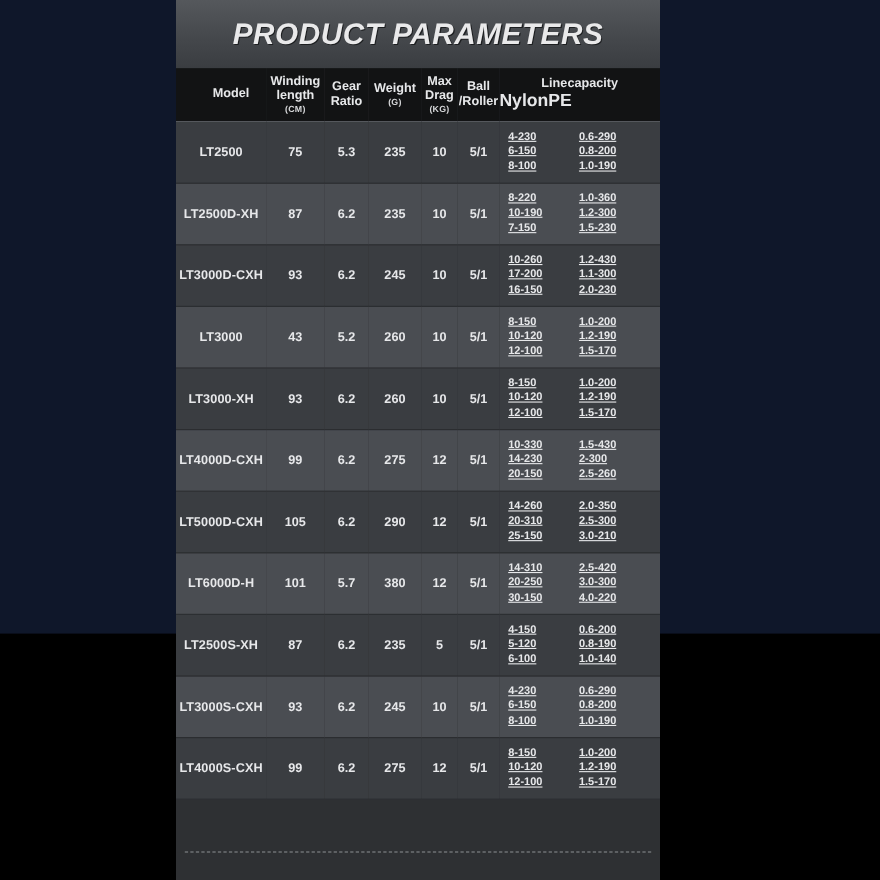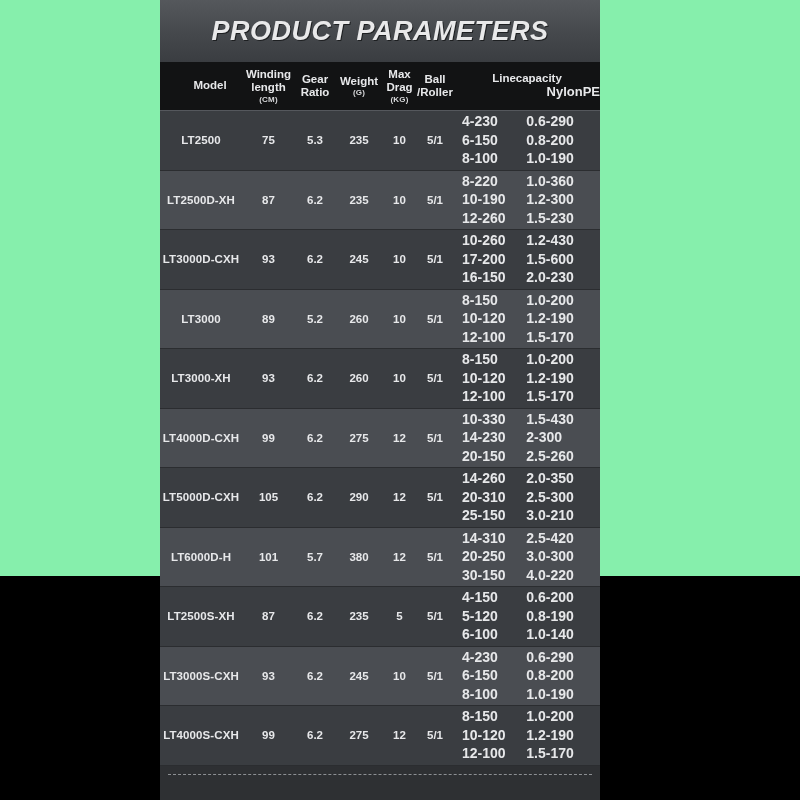--- a/index.html
+++ b/index.html
@@ -10,21 +10,21 @@
   body {
     width: 800px;
     height: 800px;
     overflow: hidden;
     font-family: "Liberation Sans", sans-serif;
   }
   .page {
     position: relative;
     width: 800px;
     height: 576px;
-    background: #86efac;
+    background: #0f172a;
   }
   
   .panel {
     position: absolute;
     left: 160px;
     top: 0;
     width: 440px;
     height: 800px;
     background: #2e3033;
   }
@@ -80,22 +80,22 @@
   }
   .th-model { text-align: left; padding-left: 18px !important; }
   .linecap-group {
     display: block;
     font-size: 11.5px;
     font-weight: bold;
     margin-bottom: 0;
   }
   .linecap-sub {
     display: flex;
-    justify-content: flex-end;
-    font-size: 13px;
+    justify-content: flex-start;
+    font-size: 16px;
     font-weight: bold;
   }
   tbody tr { height: 56px; }
   tbody tr.odd  td { background: #3a3d41; }
   tbody tr.even td { background: #4a4d52; }
   tbody td {
     border-top: 1px solid #55585d;
     border-bottom: 1px solid #2b2d30;
     font-weight: bold;
     font-size: 11.5px;
@@ -109,24 +109,25 @@
   }
   td.lines { padding: 0; }
   .lines-inner {
     display: flex;
     flex-direction: column;
     gap: 1px;
     padding: 2px 4px 2px 8px;
   }
   .lines-inner .lrow {
     display: flex;
-    justify-content: space-between;
-    font-size: 14px;
+    justify-content: flex-start;
+    font-size: 10px;
     font-weight: bold;
     line-height: 1.25;
+    text-decoration: underline;
   }
   .lines-inner .lrow .nylon { width: 48%; text-align: left; }
   .lines-inner .lrow .pe { width: 52%; text-align: left; }
   .dash-line {
     position: absolute;
     left: 168px;
     top: 774px;
     width: 424px;
     border-top: 1px dashed #8c8f93;
   }
@@ -227,53 +228,53 @@
             <div class="lines-inner">
               <div class="lrow">
                 <span class="nylon">8-220</span>
                 <span class="pe">1.0-360</span>
               </div>
               <div class="lrow">
                 <span class="nylon">10-190</span>
                 <span class="pe">1.2-300</span>
               </div>
               <div class="lrow">
-                <span class="nylon">12-260</span>
+                <span class="nylon">7-150</span>
                 <span class="pe">1.5-230</span>
               </div>
             </div>
           </td>
         </tr>
         <tr class="odd">
           <td class="model">LT3000D-CXH</td>
           <td>93</td>
           <td>6.2</td>
           <td>245</td>
           <td>10</td>
           <td>5/1</td>
           <td class="lines">
             <div class="lines-inner">
               <div class="lrow">
                 <span class="nylon">10-260</span>
                 <span class="pe">1.2-430</span>
               </div>
               <div class="lrow">
                 <span class="nylon">17-200</span>
-                <span class="pe">1.5-600</span>
+                <span class="pe">1.1-300</span>
               </div>
               <div class="lrow">
                 <span class="nylon">16-150</span>
                 <span class="pe">2.0-230</span>
               </div>
             </div>
           </td>
         </tr>
         <tr class="even">
           <td class="model">LT3000</td>
-          <td>89</td>
+          <td>43</td>
           <td>5.2</td>
           <td>260</td>
           <td>10</td>
           <td>5/1</td>
           <td class="lines">
             <div class="lines-inner">
               <div class="lrow">
                 <span class="nylon">8-150</span>
                 <span class="pe">1.0-200</span>
               </div>

